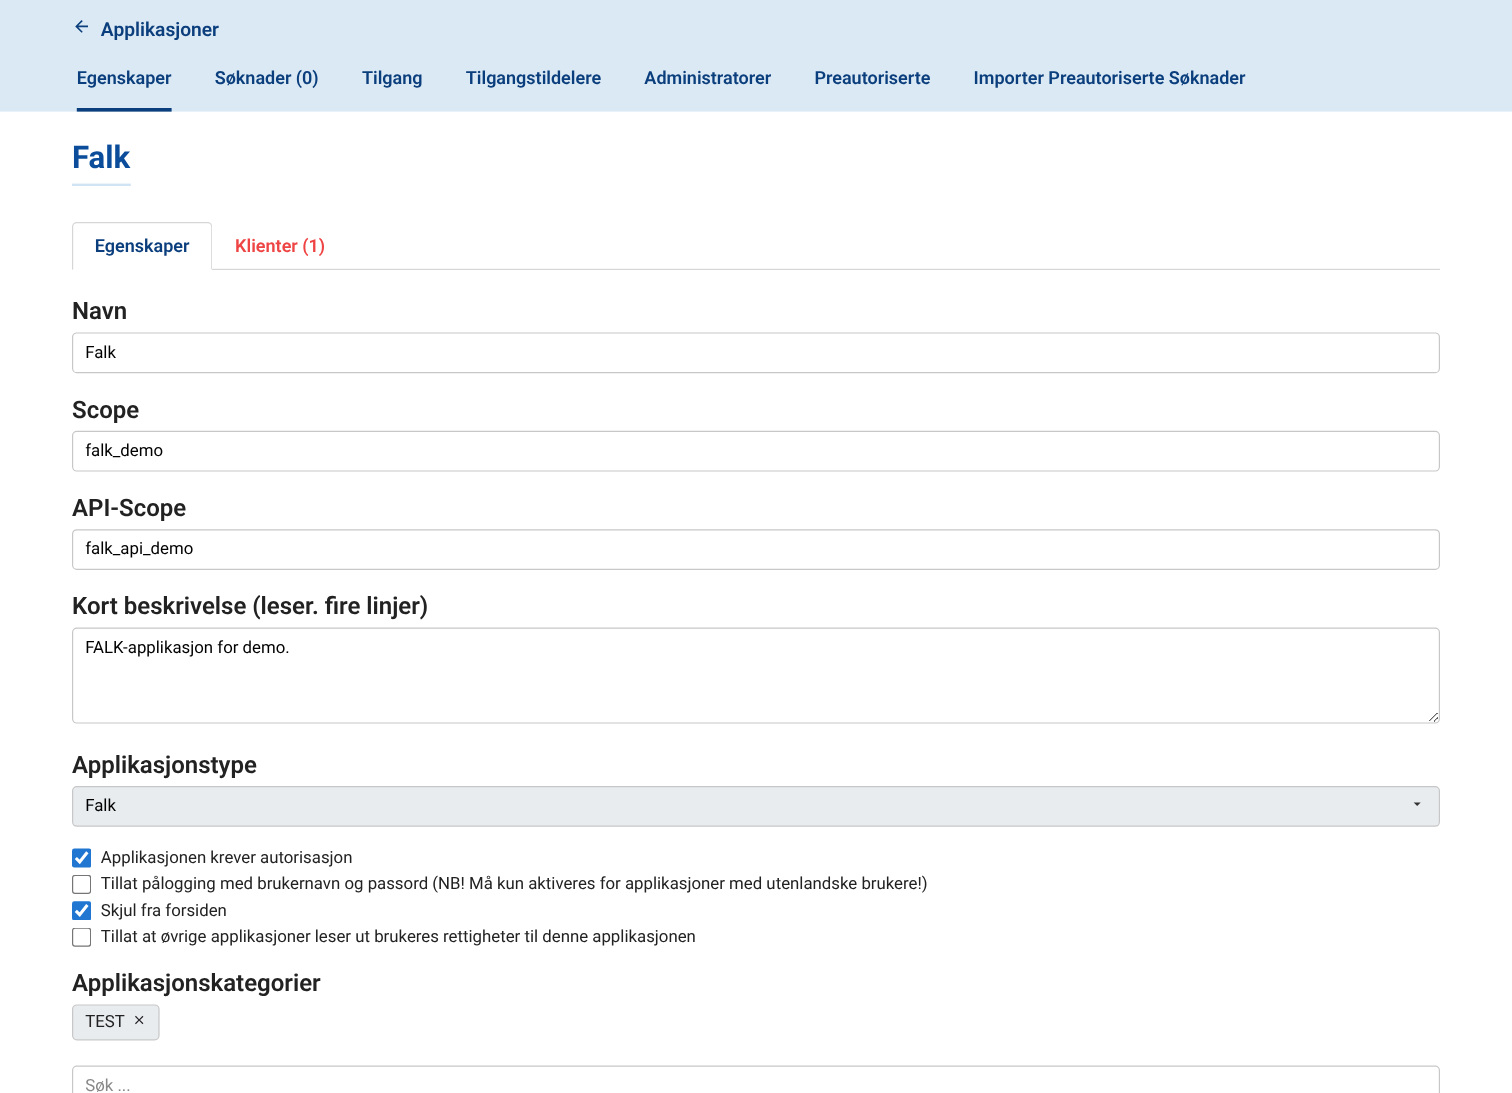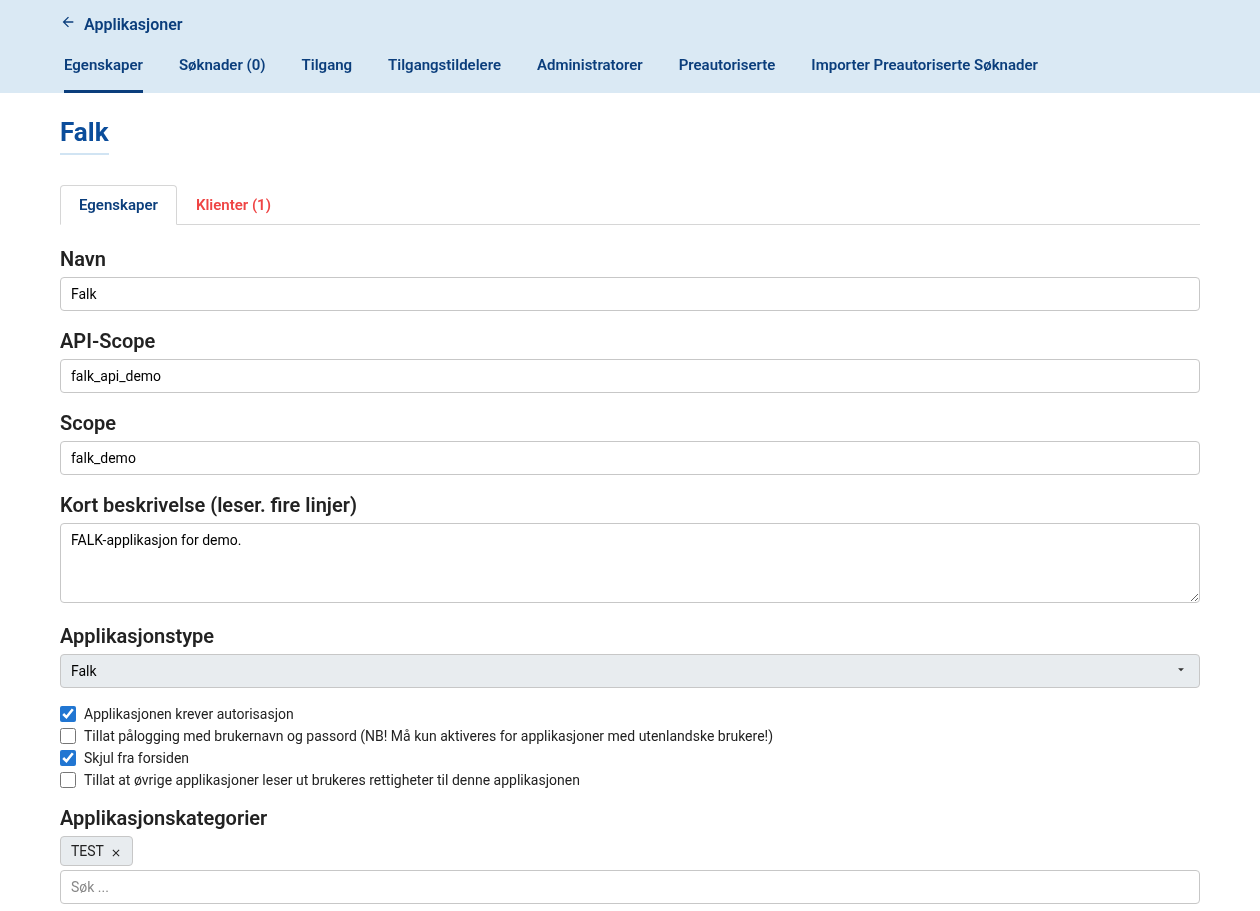--- a/index.html
+++ b/index.html
@@ -28,21 +28,21 @@
   }
   .form-textarea { height: 80px; resize: both; }
   .form-select-wrap { position: relative; }
   .form-select { appearance: none; background: #e8ecef; cursor: pointer; padding-right: 32px; }
   .select-chevron { position: absolute; right: 12px; top: 50%; transform: translateY(-50%); pointer-events: none; }
 
   .checkbox-row { display: flex; align-items: flex-start; gap: 8px; margin-bottom: 6px; font-size: 14px; }
   .checkbox-row input[type="checkbox"] { width: 16px; height: 16px; accent-color: #2176d2; cursor: pointer; }
   .checkbox-row label { cursor: pointer; }
 
-  .tag { display: inline-flex; align-items: flex-end; gap: 6px; background: #e8ecef; border: 1px solid #c7c7c7; border-radius: 4px; padding: 6px 10px; font-size: 14px; margin-bottom: 4px; }
+  .tag { display: inline-flex; align-items: flex-start; gap: 6px; background: #e8ecef; border: 1px solid #c7c7c7; border-radius: 4px; padding: 6px 10px; font-size: 14px; margin-bottom: 21px; }
   .tag-remove { cursor: pointer; display: inline-flex; }
   .tag-remove svg { width: 12px; height: 12px; fill: #222; }
 
   .search-input::placeholder { color: #888; }
 
   .button-row { display: flex; justify-content: center; gap: 12px; margin-top: 20px; }
   .btn { padding: 10px 22px; border-radius: 22px; font-size: 15px; font-weight: 700; cursor: pointer; border: none; }
   .btn-secondary { background: #fff; color: #0b3e7c; border: 1px solid #c7c7c7; }
   .btn-primary { background: #0b3e7c; color: #fff; }
 </style>
@@ -77,27 +77,27 @@
     <div class="sub-tab active">Egenskaper</div>
     <div class="sub-tab">Klienter (1)</div>
   </div>
 
   <div class="form-group">
     <label class="form-label">Navn</label>
     <input class="form-input" value="Falk" style="">
   </div>
 
   <div class="form-group">
-    <label class="form-label">API-Scope</label>
-    <input class="form-input" value="falk_api_demo" style="">
+    <label class="form-label">Scope</label>
+    <input class="form-input" value="falk_demo" style="">
   </div>
 
   <div class="form-group">
-    <label class="form-label">Scope</label>
-    <input class="form-input" value="falk_demo" style="">
+    <label class="form-label">API-Scope</label>
+    <input class="form-input" value="falk_api_demo" style="">
   </div>
 
   <div class="form-group">
     <label class="form-label">Kort beskrivelse (leser. fire linjer)</label>
     <textarea class="form-textarea" style="">FALK-applikasjon for demo.</textarea>
   </div>
 
   <div class="form-group">
     <label class="form-label">Applikasjonstype</label>
     <div class="form-select-wrap">

